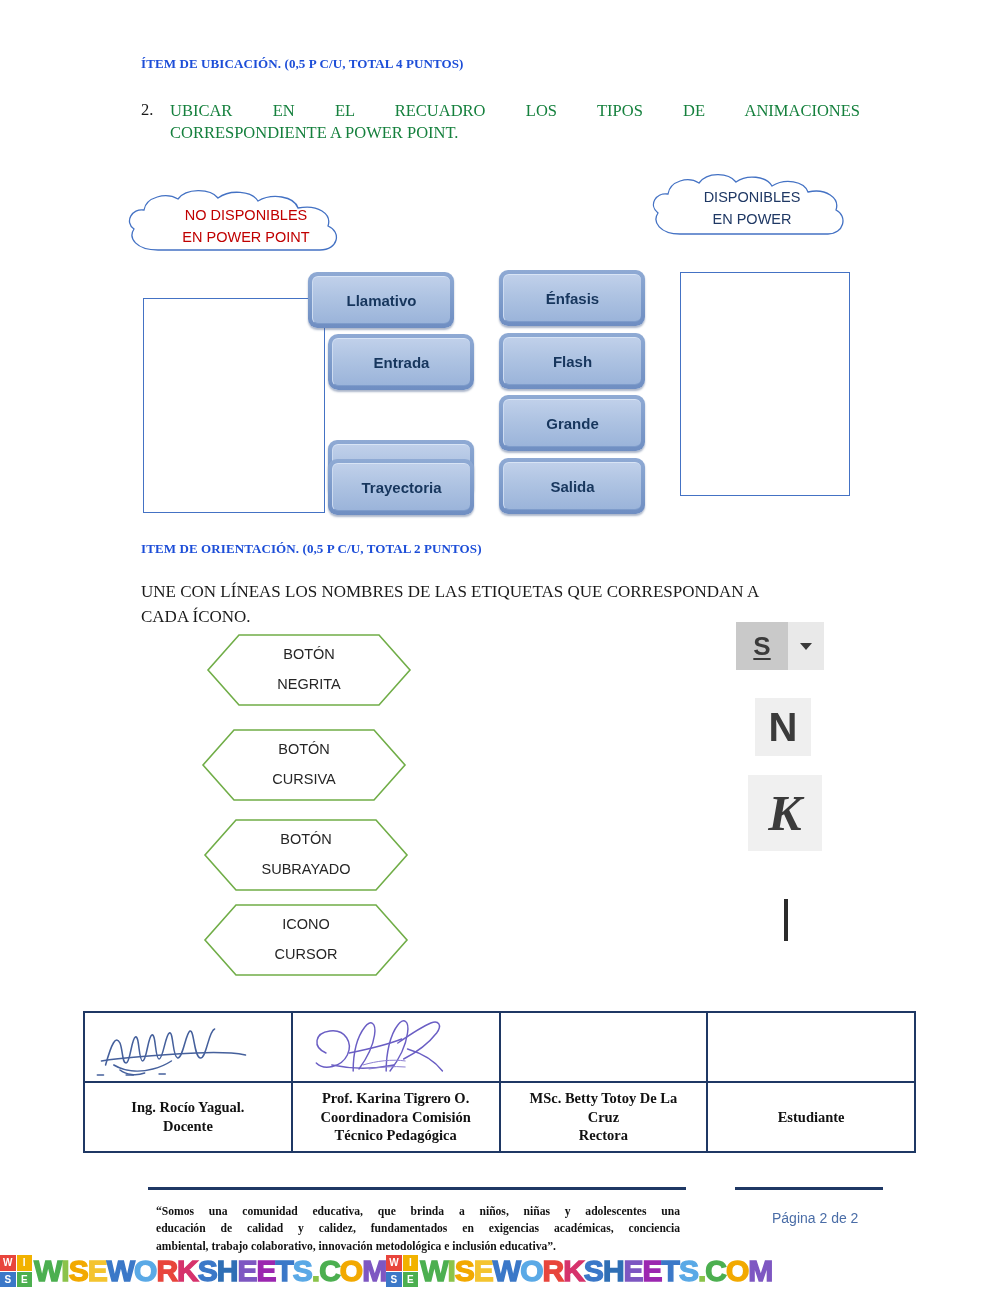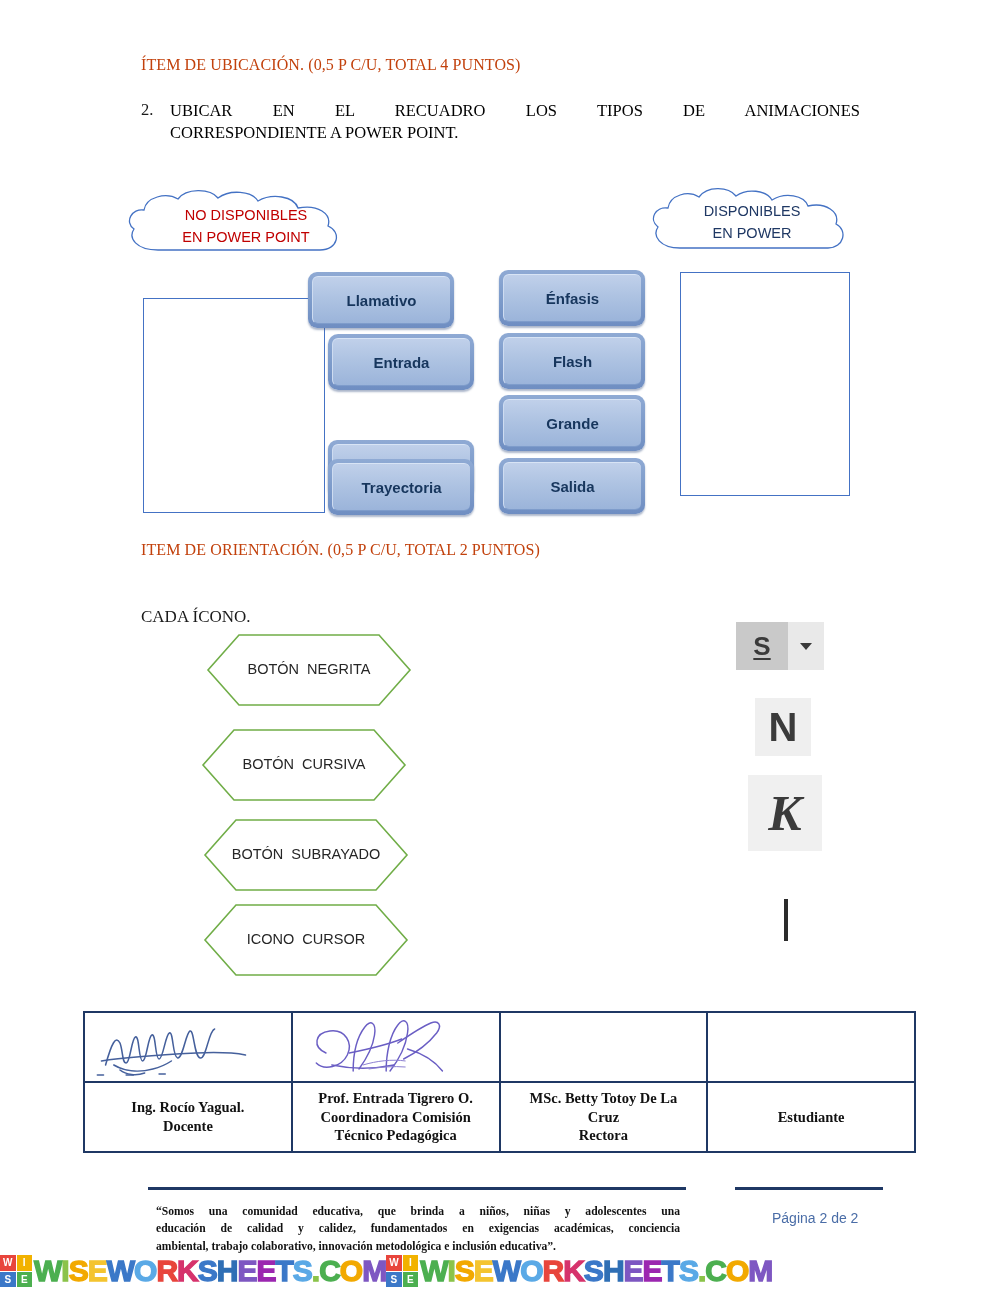--- a/index.html
+++ b/index.html
@@ -14,41 +14,41 @@
     font-family: "Liberation Serif", serif;
     overflow: hidden;
   }
 
   .page { position: absolute; inset: 0; }
 
   
   .sec-head {
     position: absolute;
     font-family: "Liberation Serif", serif;
-    font-weight: normal;
-    color: #c2410c;
-    font-size: 16px;
+    font-weight: bold;
+    color: #1d4ed8;
+    font-size: 13px;
     letter-spacing: .1px;
     white-space: nowrap;
   }
   #head-ubicacion { left: 141px; top: 56px; }
   #head-orientacion { left: 141px; top: 541px; }
 
   .q-number {
     position: absolute;
     left: 141px; top: 100px;
     font-size: 16.5px;
     color: #1a1a1a;
   }
   .q-text {
     position: absolute;
     left: 170px; top: 100px;
     width: 690px;
     font-size: 16.5px;
-    color: #000000;
+    color: #15803d;
     text-align: justify;
     line-height: 1.35;
     text-justify: inter-word;
   }
   .q-text .l1 { display: block; text-align-last: justify; }
   .q-text .l2 { display: block; }
 
   .instr {
     position: absolute;
     left: 141px; top: 160px;
@@ -75,21 +75,21 @@
     flex-direction: column;
     align-items: center;
     justify-content: center;
     font-family: "Liberation Sans", sans-serif;
     font-size: 14.5px;
     line-height: 1.55;
     pointer-events: none;
   }
   #cloud-left { left: 122px; top: 190px; width: 248px; height: 72px; }
   #cloud-left .cloud-txt { color: #c00000; }
-  #cloud-right { left: 648px; top: 186px; width: 208px; height: 72px; }
+  #cloud-right { left: 648px; top: 172px; width: 208px; height: 72px; }
   #cloud-right .cloud-txt { color: #1f3864; }
 
   
   .dropbox {
     position: absolute;
     border: 1.6px solid #4472c4;
     background: #ffffff;
   }
   #dropbox-left  { left: 143px; top: 298px; width: 180px; height: 213px; }
   #dropbox-right { left: 680px; top: 272px; width: 168px; height: 222px; }
@@ -130,21 +130,21 @@
   .hex {
     position: absolute;
     width: 206px;
     height: 74px;
   }
   .hex svg { position: absolute; inset: 0; }
   .hex .hex-txt {
     position: absolute;
     inset: 0;
     display: flex;
-    flex-direction: row;
+    flex-direction: column;
     align-items: center;
     justify-content: center;
     font-family: "Liberation Sans", sans-serif;
     font-size: 14.5px;
     line-height: 1.5;
     color: #262626;
     pointer-events: none;
     gap: 8px;
   }
 
@@ -367,21 +367,21 @@
   <div class="btn3d" style="left:328px; top:459px;">
     <div class="face">Trayectoria</div>
   </div>
   <div class="btn3d" style="left:499px; top:458px;">
     <div class="face">Salida</div>
   </div>
 
   <div class="sec-head" id="head-orientacion">ITEM DE ORIENTACIÓN. (0,5 P C/U, TOTAL 2 PUNTOS)</div>
 
   <div class="orient-text">
-    <br>
+    <span>UNE CON LÍNEAS LOS NOMBRES DE LAS ETIQUETAS QUE CORRESPONDAN A</span><br>
     <span>CADA ÍCONO.</span>
   </div>
 
   <div class="hex" style="left:206px; top:633px;">
     <svg viewBox="0 0 206 74" width="206" height="74" aria-hidden="true">
       <polygon points="33,2 173,2 204,37 173,72 33,72 2,37" fill="#ffffff" stroke="#70ad47" stroke-width="1.6"></polygon>
     </svg>
     <div class="hex-txt">
       <span>BOTÓN</span>
       <span>NEGRITA</span>
@@ -465,21 +465,21 @@
       </td>
       <td></td>
       <td></td>
     </tr>
     <tr class="name-row">
       <td>
         <span>Ing. Rocío Yagual.</span><br>
         <span>Docente</span>
       </td>
       <td>
-        <span>Prof. Entrada Tigrero O.</span><br>
+        <span>Prof. Karina Tigrero O.</span><br>
         <span>Coordinadora Comisión</span><br>
         <span>Técnico Pedagógica</span>
       </td>
       <td>
         <span>MSc. Betty Totoy De La</span><br>
         <span>Cruz</span><br>
         <span>Rectora</span>
       </td>
       <td>
         <span>Estudiante</span>

